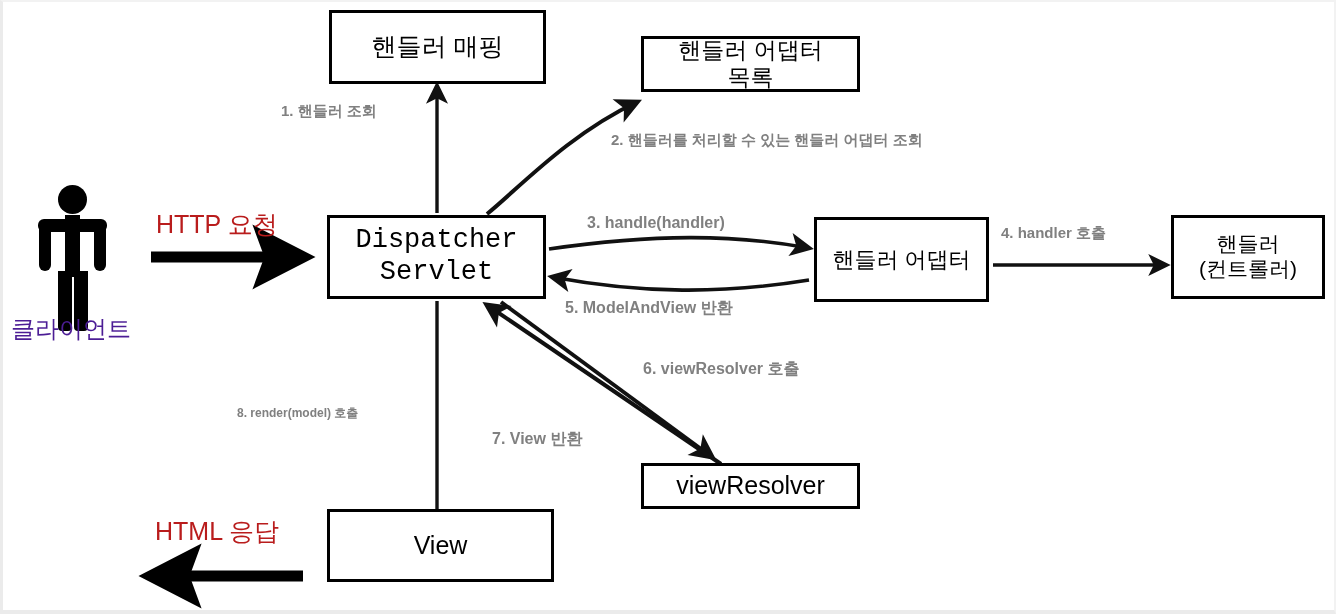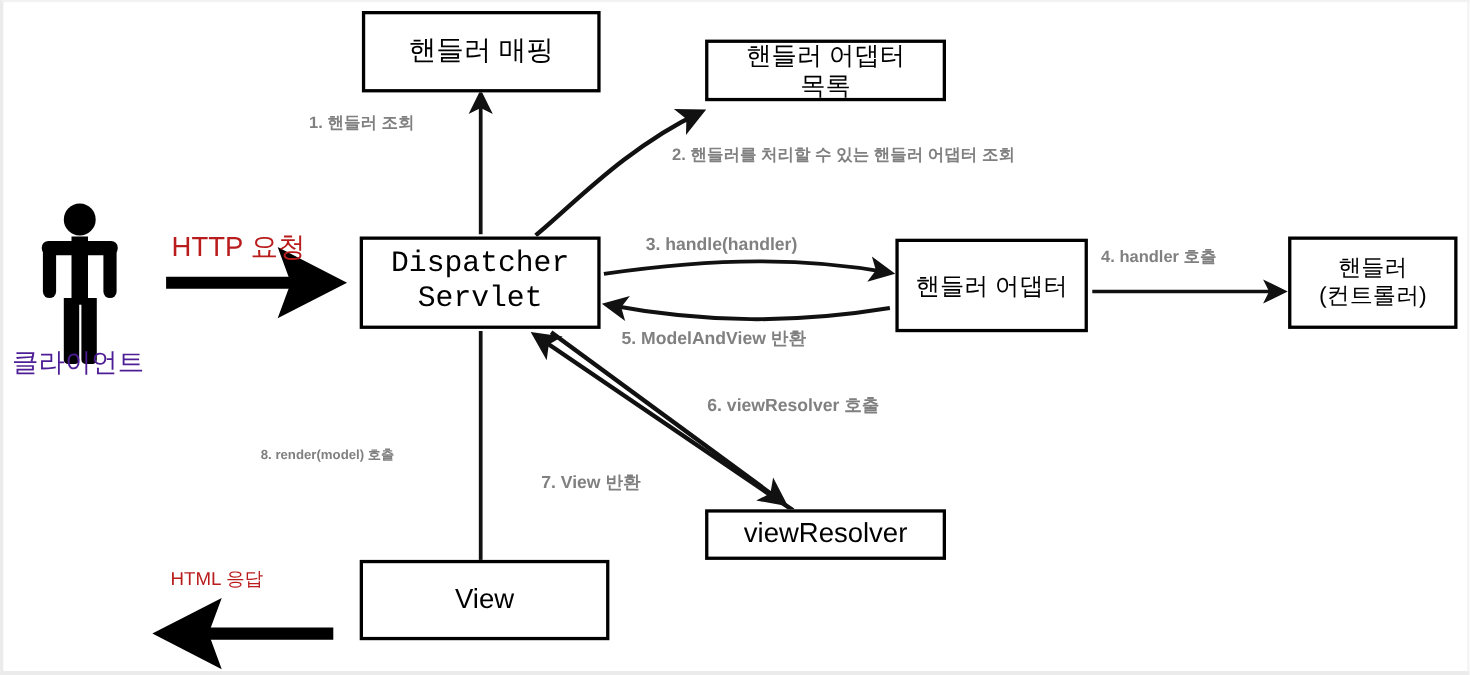--- a/index.html
+++ b/index.html
@@ -223,15 +223,15 @@
   <div class="edge-label" style="left:562px; top:296px; font-size:16px;">5. ModelAndView 반환</div>
 
   <div class="edge-label" style="left:640px; top:357px; font-size:16px;">6. viewResolver 호출</div>
 
   <div class="edge-label" style="left:489px; top:427px; font-size:16px;">7. View 반환</div>
 
   <div class="edge-label" style="left:198px; top:403px; font-size:12px;margin-left:36px;">8. render(model) 호출</div>
 
   <div class="plain-label" style="left:153px; top:206px; font-size:25px;">HTTP 요청</div>
 
-  <div class="plain-label" style="left:152px; top:513px; font-size:17px;">HTML 응답</div>
+  <div class="plain-label" style="left:152px; top:513px; font-size:25px;">HTML 응답</div>
 
 </div>
 
 </body></html>

